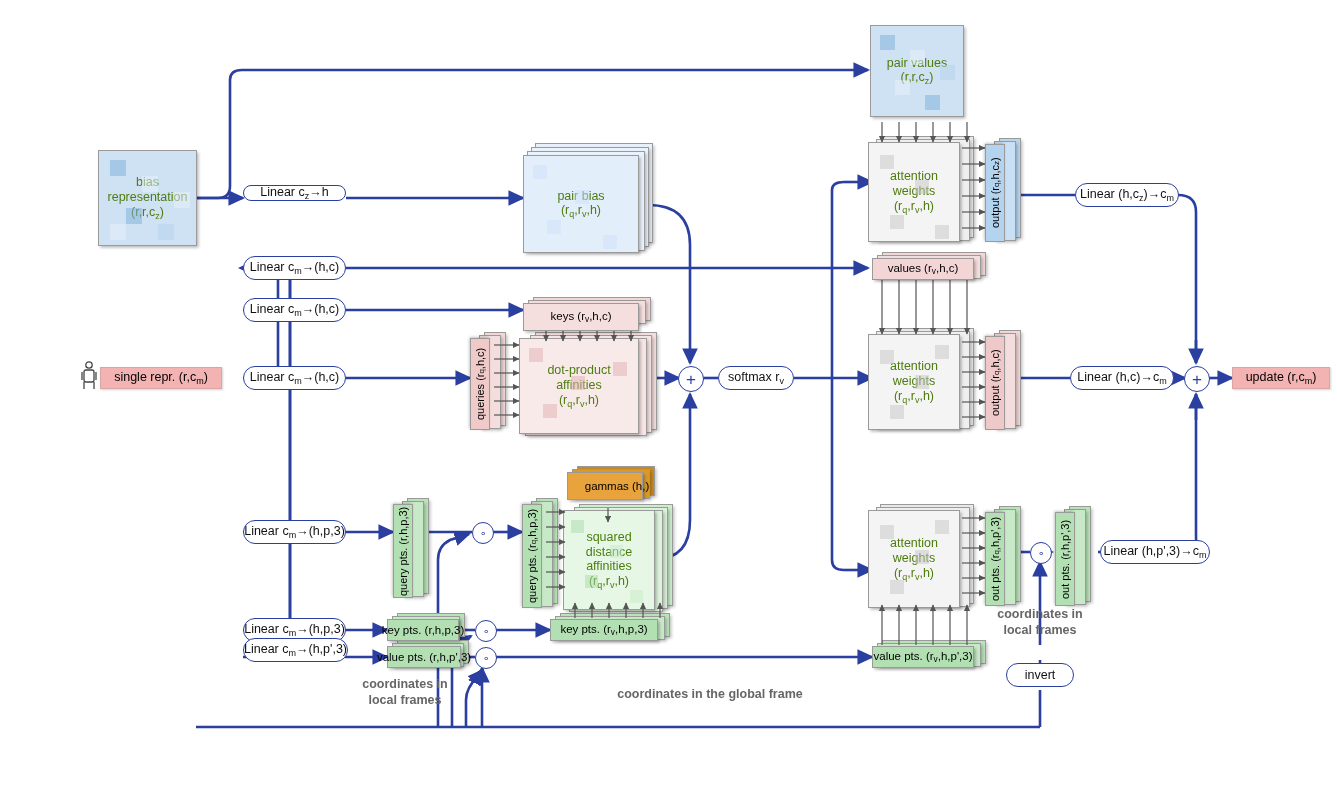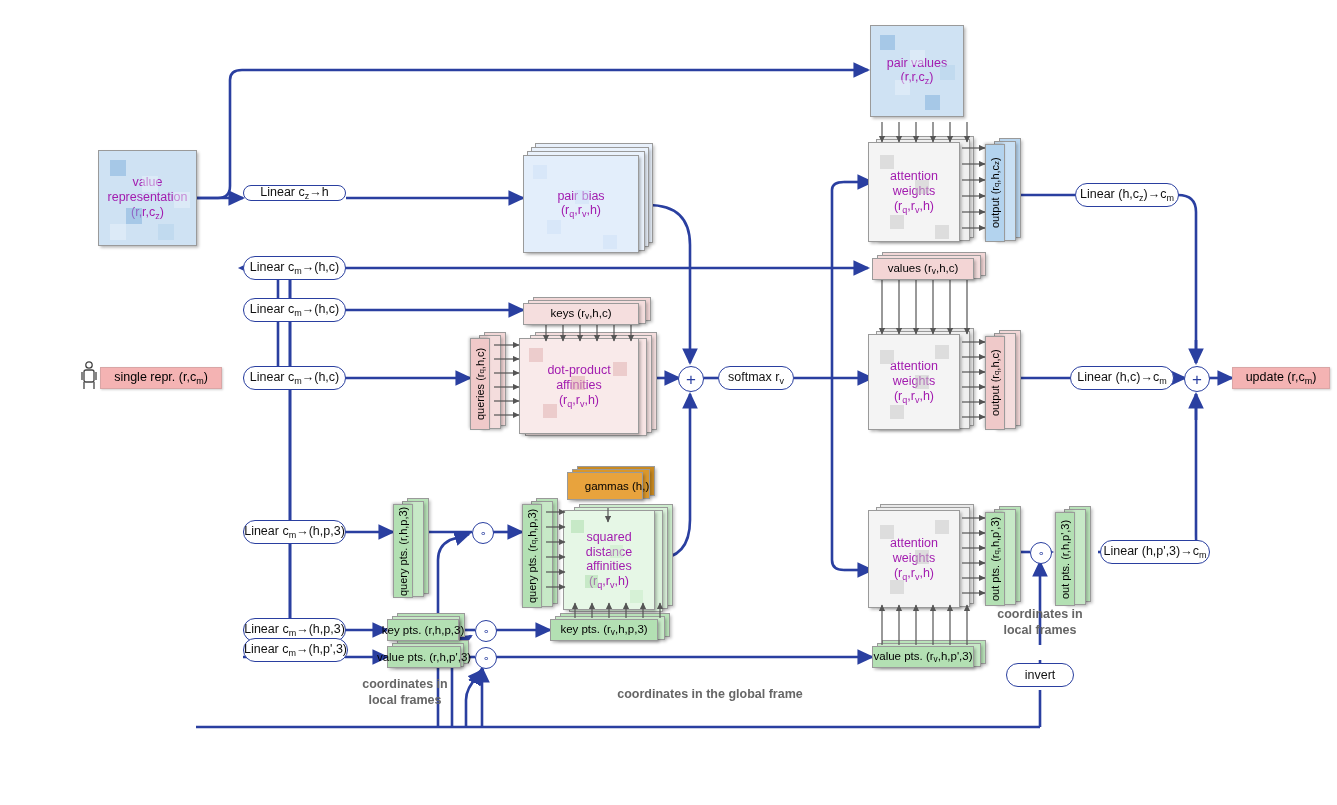--- a/index.html
+++ b/index.html
@@ -11,21 +11,21 @@
   .node{position:absolute;box-sizing:border-box;}
 
   
   .pill{border:1.6px solid #2a3fa0;border-radius:40px;background:#fff;
         color:#111;font-size:12.5px;line-height:1;display:flex;
         align-items:center;justify-content:center;white-space:nowrap;z-index:6;}
 
   
   .card{border:1px solid #9a9a9a;box-shadow:1.5px 1.5px 3px rgba(0,0,0,.30);
         display:flex;align-items:center;justify-content:center;text-align:center;
-        font-size:12.5px;color:#a21caf;line-height:1.18;z-index:4;}
+        font-size:12.5px;color:#4d7c0f;line-height:1.18;z-index:4;}
 
   .stack{position:absolute;z-index:3;}
   .stack .sh{position:absolute;border:1px solid #9a9a9a;
              box-shadow:1.5px 1.5px 3px rgba(0,0,0,.25);}
 
   .vbar{writing-mode:vertical-rl;transform:rotate(180deg);
         font-size:11px;white-space:nowrap;display:flex;align-items:center;
         justify-content:center;border:1px solid #9a9a9a;
         box-shadow:1.5px 1.5px 3px rgba(0,0,0,.3);z-index:5;}
 
@@ -303,21 +303,21 @@
     <path d="M962,518 L985,518"></path>
         <path d="M962,533 L985,533"></path>
         <path d="M962,548 L985,548"></path>
     <path d="M962,563 L985,563"></path>
         <path d="M962,578 L985,578"></path>
         <path d="M962,593 L985,593"></path>
   </g>
 </svg>
 
 <div class="node card" style="left:98px;top:150px;width:99px;height:96px;background:#cfe2f3;flex-direction:column;">
-  <span>value</span>
+  <span>bias</span>
   <span>representation</span>
   <span>(r,r,c<sub>z</sub>)</span>
 </div>
 
 <div class="node" style="left:80px;top:360px;width:18px;height:30px;z-index:6;">
   <svg viewBox="0 0 18 30" width="18" height="30">
     <circle cx="9" cy="5" r="3.2" fill="none" stroke="#444" stroke-width="1.3"></circle>
     <rect x="4" y="10" width="10" height="12" rx="2" fill="none" stroke="#444" stroke-width="1.3"></rect>
     <line x1="4" y1="22" x2="4" y2="29" stroke="#444" stroke-width="1.3"></line>
     <line x1="14" y1="22" x2="14" y2="29" stroke="#444" stroke-width="1.3"></line>
@@ -370,21 +370,21 @@
 
 <div class="node card" style="left:870px;top:25px;width:94px;height:92px;background:#cfe2f3;flex-direction:column;">
   <span>pair values</span>
   <span>(r,r,c<sub>z</sub>)</span>
 </div>
 
 <div class="stack" style="left:523px;top:297px;width:130px;height:28px;">
   <div class="sh" style="left:10px;top:0;width:116px;height:22px;background:#f2d7d7;"></div>
   <div class="sh" style="left:5px;top:3px;width:116px;height:22px;background:#f4dddd;"></div>
 </div>
-<div class="node hbar" style="position:absolute;left:523px;top:303px;width:116px;height:22px;background:#f5dede;">
+<div class="node hbar" style="position:absolute;left:523px;top:303px;width:116px;height:28px;background:#f5dede;">
   <span>keys (r<sub>v</sub>,h,c)</span>
     </div>
 
 <div class="stack" style="left:470px;top:332px;width:34px;height:98px;">
   <div class="sh" style="left:14px;top:0;width:20px;height:92px;background:#f2d7d7;"></div>
   <div class="sh" style="left:9px;top:3px;width:20px;height:92px;background:#f4dddd;"></div>
 </div>
 <div class="node vbar" style="position:absolute;left:470px;top:338px;width:20px;height:92px;background:#f0c9c9;">
   <span>queries (r<sub>q</sub>,h,c)</span>
     </div>

